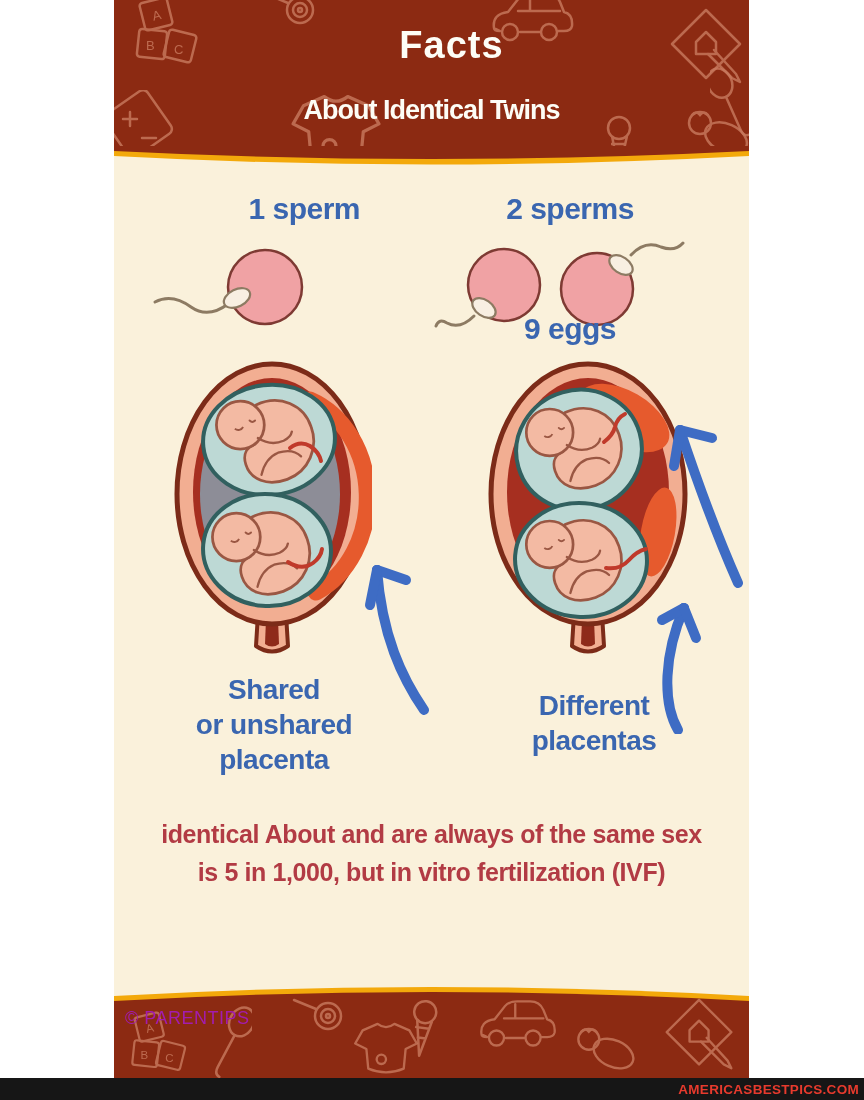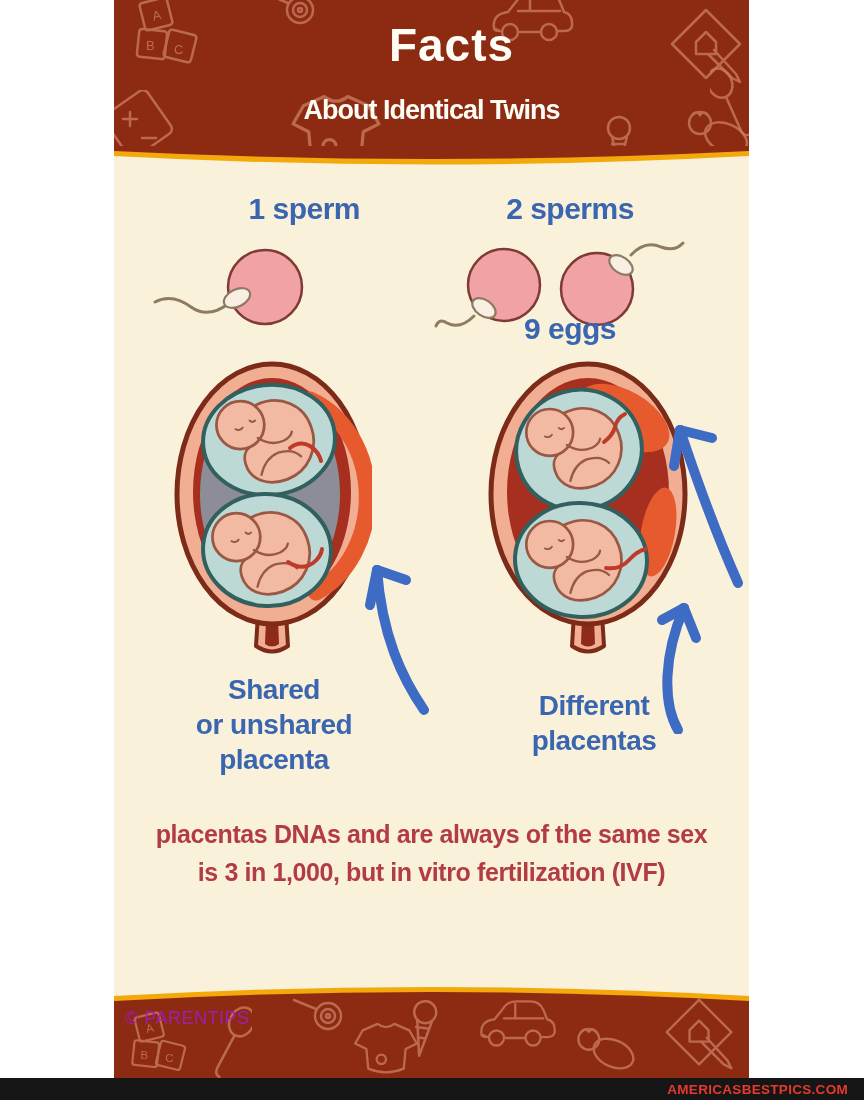--- a/index.html
+++ b/index.html
@@ -7,36 +7,36 @@
         font-family:"Liberation Sans",sans-serif;}
   .card{position:absolute;left:114px;top:0;width:635px;height:1078px;background:#FAF1DB;}
   
   .header{position:absolute;left:0;top:0;width:635px;height:148px;background:#8C2A12;overflow:hidden;}
   .curve{position:absolute;left:0;width:635px;display:block;}
   .header-curve{top:146px;height:28px;}
   .footer-wrap{position:absolute;left:0;top:984px;width:635px;height:94px;overflow:hidden;}
   .footer-curve{top:0;height:26px;}
   .footer-solid{position:absolute;left:0;top:26px;width:635px;height:68px;background:#8C2A12;}
   .title{position:absolute;left:0;top:18px;width:635px;text-align:center;color:#FDFDF6;z-index:3;}
-  .title .l1{font-size:46px;font-weight:800;line-height:54px;letter-spacing:1px;padding-left:40px;}
+  .title .l1{font-size:38px;font-weight:800;line-height:54px;letter-spacing:1px;padding-left:40px;}
   .title .l2{font-size:27px;font-weight:800;line-height:50px;letter-spacing:-1px;margin-top:13px;}
   .doodle{position:absolute;color:#C97A5F;opacity:.8;}
   
   .blue-label{position:absolute;color:#3A66B0;font-weight:800;text-align:center;}
   .count-label{font-size:30px;width:200px;letter-spacing:-0.5px;}
   .placenta-label{font-size:28px;line-height:35px;width:220px;letter-spacing:-0.5px;}
   
   .facts{position:absolute;left:0;top:815px;width:635px;text-align:center;color:#B23B44;
          font-weight:700;font-size:25px;line-height:38px;letter-spacing:-0.4px;}
   
   .credit{position:absolute;left:11px;top:24px;color:#a21caf;font-weight:400;font-size:18px;letter-spacing:.5px;z-index:4;}
   
   .wm-bar{position:absolute;left:0;top:1078px;width:864px;height:22px;background:#161616;
           display:flex;align-items:center;justify-content:flex-end;}
-  .wm-bar span{color:#E73A2D;font-weight:700;font-size:13.5px;letter-spacing:.3px;padding-right:16px;}
+  .wm-bar span{color:#E73A2D;font-weight:700;font-size:13.5px;letter-spacing:.3px;padding-right:5px;}
   .abs{position:absolute;}
   svg{display:block;}
 </style>
 </head>
 <body>
 
 <svg width="0" height="0" style="position:absolute">
   <defs>
     <g id="d-blocks" fill="none" stroke="currentColor" stroke-width="2.5" stroke-linejoin="round">
       <rect x="10" y="4" width="28" height="28" rx="3" transform="rotate(-14 24 18)"></rect>
@@ -211,22 +211,22 @@
       <div>Different</div>
       <div>placentas</div>
     </div>
     <div class="blue-label placenta-label abs" style="left:50px;top:672px;">
       <div>Shared</div>
       <div>or unshared</div>
       <div>placenta</div>
     </div>
 
     <div class="facts">
-      <div>placentas DNAs and are always of the same sex</div>
-      <div>is 3 in 1,000, but in vitro fertilization (IVF)</div>
+      <div>identical About and are always of the same sex</div>
+      <div>is 5 in 1,000, but in vitro fertilization (IVF)</div>
     </div>
 
     <div class="footer-wrap">
       <svg class="curve footer-curve" viewBox="0 0 635 26" preserveAspectRatio="none">
         <path d="M0,26 V12 Q317.5,-6 635,12 V26 Z" fill="#F3A90B"></path>
         <path d="M0,26 V17 Q317.5,-1 635,17 V26 Z" fill="#8C2A12"></path>
       </svg>
       <div class="footer-solid"></div>
       <svg class="doodle" style="left:14px;top:24px" width="62" height="70" viewBox="0 0 70 72">
         <use href="#d-blocks"></use>

